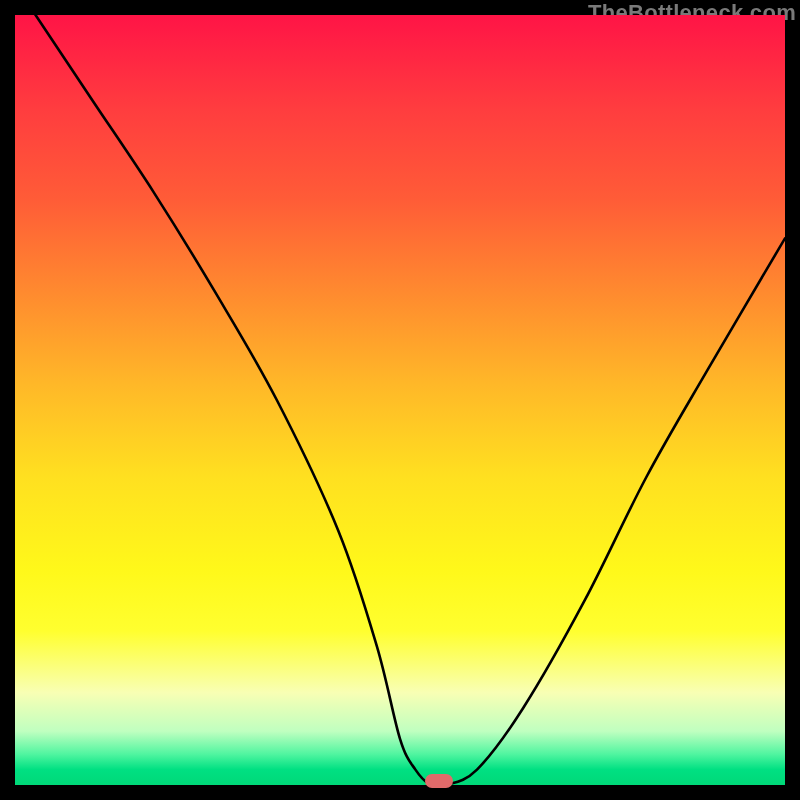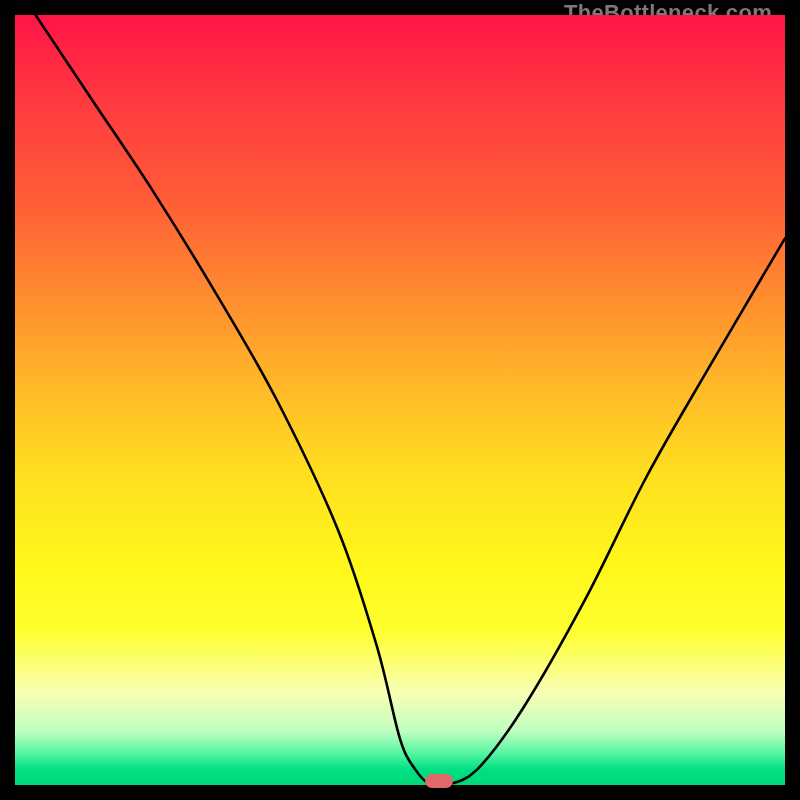--- a/index.html
+++ b/index.html
@@ -27,21 +27,21 @@
       #ffff2f 80%,
       #f8ffb4 88%,
       #c0ffc0 93%,
       #50f5a0 96%,
       #00e082 98%,
       #00d878 100%);
   }
   .watermark {
     position: absolute;
     top: 0px;
-    right: 28px;
+    right: 4px;
     font-family: Arial, Helvetica, sans-serif;
     font-size: 22px;
     font-weight: 600;
     color: #7a7a7a;
     letter-spacing: 0.3px;
   }
   .curve {
     position: absolute;
     left: 0;
     top: 0;

